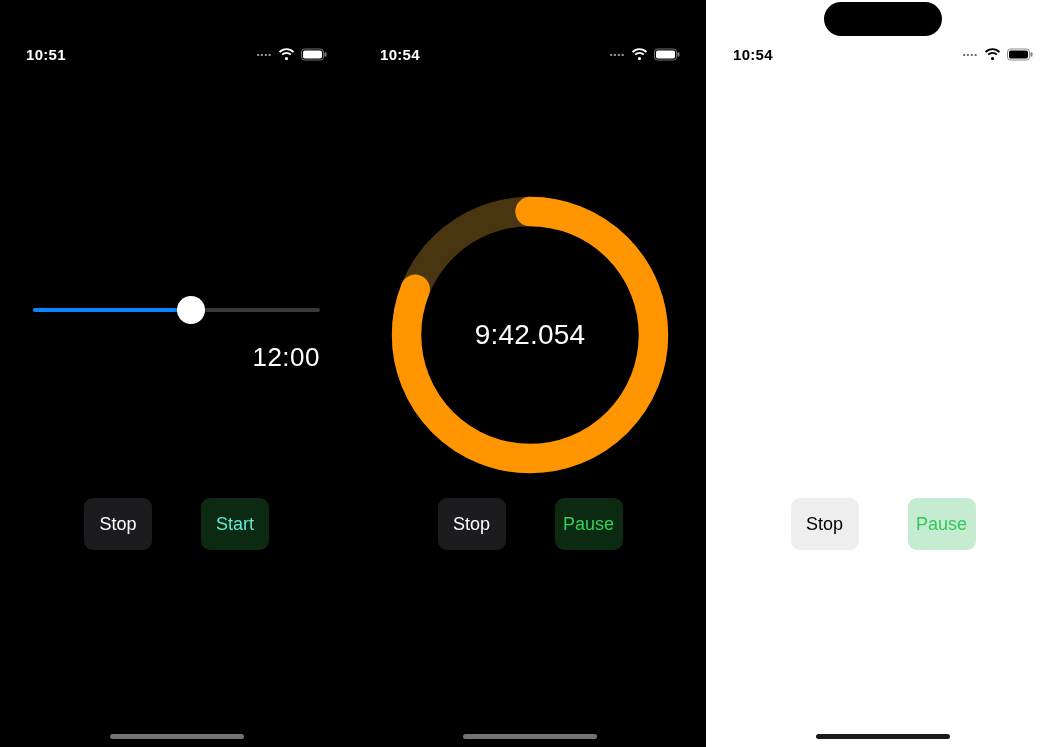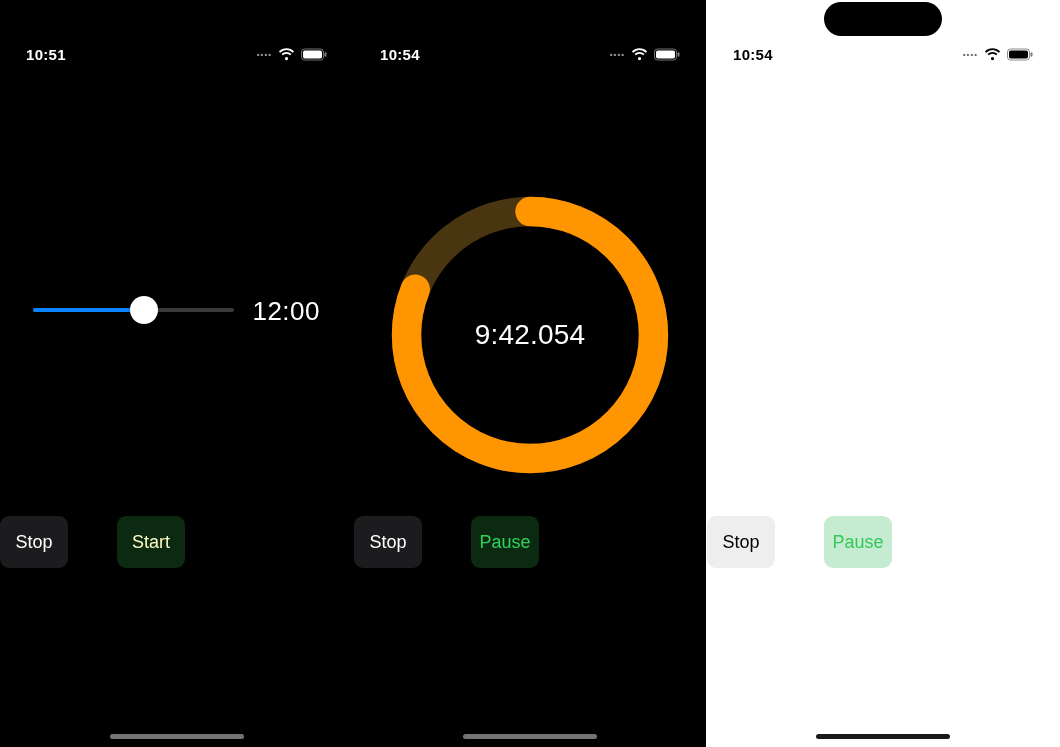--- a/index.html
+++ b/index.html
@@ -13,37 +13,37 @@
     
     .status-bar { position:absolute; top:0; left:0; right:0; height:44px; display:flex; align-items:center; justify-content:space-between; padding:0 26px; font-size:15px; font-weight:600; letter-spacing:0.3px;margin-top:32px; }
     .status-right { display:flex; align-items:center; gap:6px; }
     .dots { font-size:8px; letter-spacing:1px; opacity:0.6; }
     .wifi svg, .battery svg { display:block; }
 
     
     .island { position:absolute; top:2px; left:50%; transform:translateX(-50%); width:118px; height:34px; background:#000; border-radius:19px; }
 
     
-    .slider-area { position:absolute; top:296px; left:33px; right:33px; display:flex; flex-direction:row; align-items:flex-start; gap:18px; }
+    .slider-area { position:absolute; top:296px; left:33px; right:33px; display:flex; flex-direction:column; align-items:flex-end; gap:18px; }
     .slider { position:relative; width:100%; height:28px; }
     .track { position:absolute; top:50%; left:0; right:0; height:4px; transform:translateY(-50%); border-radius:2px; background:#3a3a3c; }
     .track-fill { position:absolute; top:50%; left:0; height:4px; transform:translateY(-50%); border-radius:2px; background:#0a84ff; }
     .thumb { position:absolute; top:50%; width:28px; height:28px; border-radius:50%; background:#fff; transform:translate(-50%,-50%); box-shadow:0 2px 4px rgba(0,0,0,0.3); }
     .slider-label { font-size:26px; font-weight:400; letter-spacing:0.5px; color:#fff; }
 
     
     .ring-wrap { position:absolute; top:188px; left:50%; transform:translateX(-50%); width:294px; height:294px; }
     .ring-wrap svg { width:100%; height:100%; transform:rotate(-90deg); }
     .ring-text { position:absolute; inset:0; display:flex; align-items:center; justify-content:center; font-size:28px; font-weight:400; letter-spacing:0.2px; }
 
     
-    .btn-row { position:absolute; top:516px; left:0; right:0; display:flex; gap:49px; }
+    .btn-row { position:absolute; top:498px; left:0; right:0; display:flex; justify-content:center; gap:49px; }
     .btn { width:68px; height:52px; border-radius:9px; font-size:18px; font-weight:400; display:flex; align-items:center; justify-content:center; cursor:pointer; }
     .dark .btn-stop   { background:#1c1c1e; color:#fff; }
-    .dark .btn-start  { background:#0c2912; color:#fef9c3; }
+    .dark .btn-start  { background:#0c2912; color:#5eead4; }
     .dark .btn-pause  { background:#0c2912; color:#30d158; }
     .light .btn-stop  { background:#eeeeef; color:#000; }
     .light .btn-pause { background:#c5ecd0; color:#34c759; }
 
     
     .home-ind { position:absolute; bottom:8px; left:50%; transform:translateX(-50%); width:134px; height:5px; border-radius:3px; }
     .dark  .home-ind { background:rgba(255,255,255,0.45); }
     .light .home-ind { background:rgba(0,0,0,0.9); }
   </style>
 </head>

